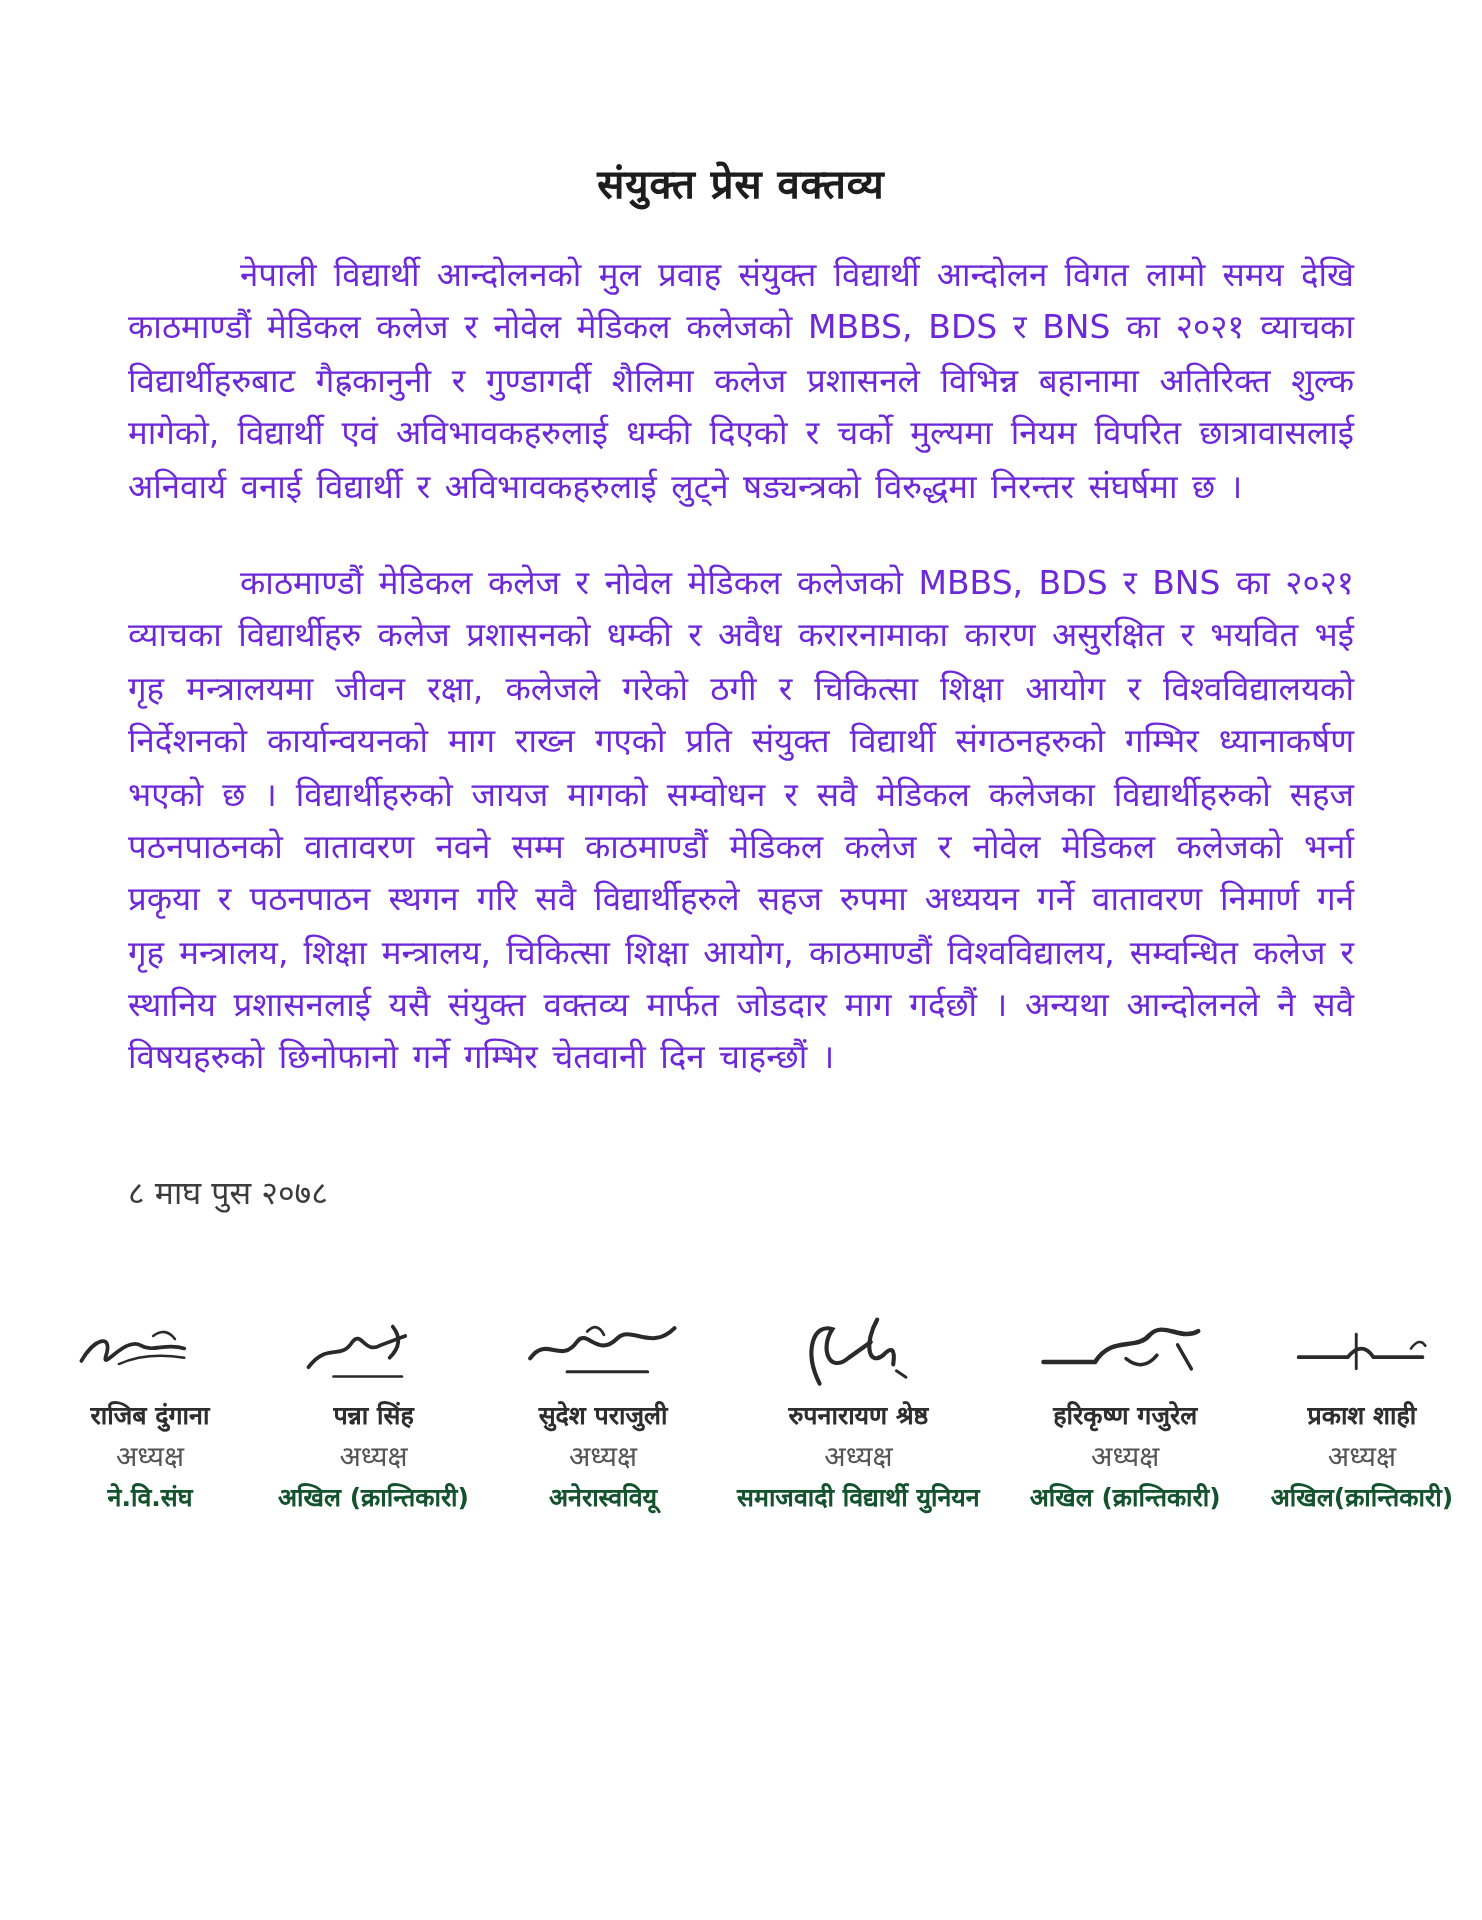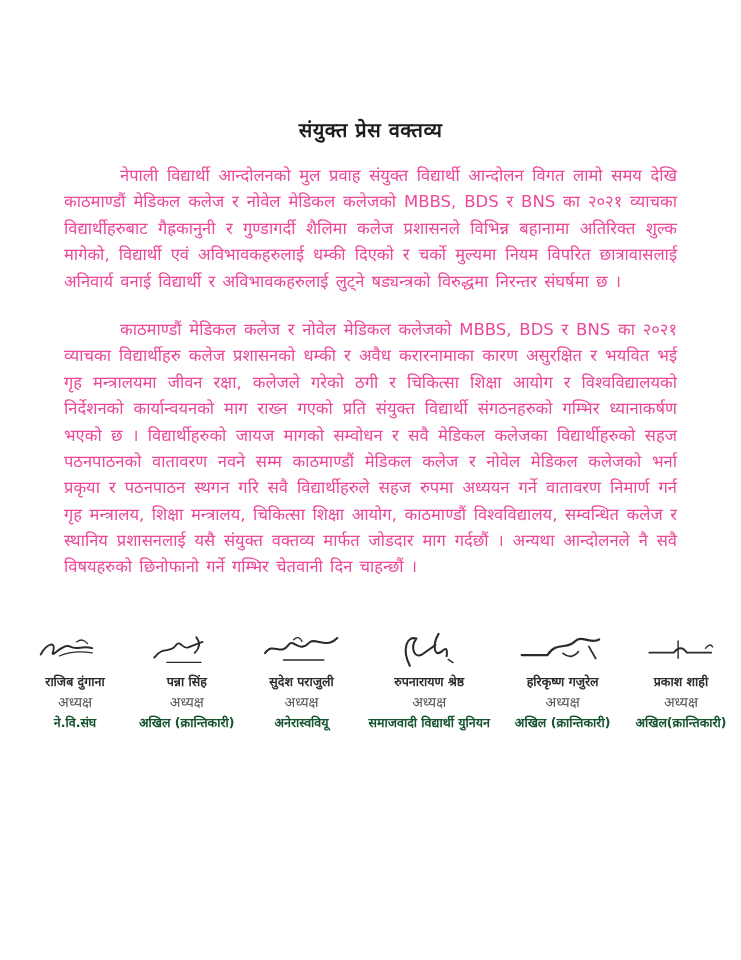--- a/index.html
+++ b/index.html
@@ -10,36 +10,35 @@
     font-family: "DejaVu Sans", "Liberation Sans", sans-serif;
     color: #3a3a3a;
     position: relative;
     overflow: hidden;
   }
   .page {
     width: 741px;
     height: 844px;
     background: #ffffff;
     padding: 78px 64px 0 64px;
-    margin-top: 38px;
   }
   .doc-title {
     text-align: center;
     font-size: 20px;
     font-weight: bold;
     color: #1d1d1d;
     margin-bottom: 20px;
     letter-spacing: 0.5px;
   }
   .doc-paragraph {
     font-size: 16.5px;
     line-height: 1.6;
     text-align: justify;
     text-indent: 56px;
-    color: #ec4899;
+    color: #6d28d9;
     margin-bottom: 22px;
     word-spacing: 2px;
   }
   .doc-date {
     margin-top: 42px;
     font-size: 16px;
     color: #3c3c3c;
   }
   .signature-row {
     margin-top: 46px;
@@ -87,20 +86,21 @@
 <body>
 
 <div class="page">
 
   <h1 class="doc-title">संयुक्त प्रेस वक्तव्य</h1>
 
   <p class="doc-paragraph">नेपाली विद्यार्थी आन्दोलनको मुल प्रवाह संयुक्त विद्यार्थी आन्दोलन विगत लामो समय देखि काठमाण्डौं मेडिकल कलेज र नोवेल मेडिकल कलेजको MBBS, BDS र BNS का २०२१ व्याचका विद्यार्थीहरुबाट गैह्रकानुनी र गुण्डागर्दी शैलिमा कलेज प्रशासनले विभिन्न बहानामा अतिरिक्त शुल्क मागेको, विद्यार्थी एवं अविभावकहरुलाई धम्की दिएको र चर्को मुल्यमा नियम विपरित छात्रावासलाई अनिवार्य वनाई विद्यार्थी र अविभावकहरुलाई लुट्ने षड्यन्त्रको विरुद्धमा निरन्तर संघर्षमा छ ।</p>
 
   <p class="doc-paragraph">काठमाण्डौं मेडिकल कलेज र नोवेल मेडिकल कलेजको MBBS, BDS र BNS का २०२१ व्याचका विद्यार्थीहरु कलेज प्रशासनको धम्की र अवैध करारनामाका कारण असुरक्षित र भयवित भई गृह मन्त्रालयमा जीवन रक्षा, कलेजले गरेको ठगी र चिकित्सा शिक्षा आयोग र विश्वविद्यालयको निर्देशनको कार्यान्वयनको माग राख्न गएको प्रति संयुक्त विद्यार्थी संगठनहरुको गम्भिर ध्यानाकर्षण भएको छ । विद्यार्थीहरुको जायज मागको सम्वोधन र सवै मेडिकल कलेजका विद्यार्थीहरुको सहज पठनपाठनको वातावरण नवने सम्म काठमाण्डौं मेडिकल कलेज र नोवेल मेडिकल कलेजको भर्ना प्रकृया र पठनपाठन स्थगन गरि सवै विद्यार्थीहरुले सहज रुपमा अध्ययन गर्ने वातावरण निमार्ण गर्न गृह मन्त्रालय, शिक्षा मन्त्रालय, चिकित्सा शिक्षा आयोग, काठमाण्डौं विश्वविद्यालय, सम्वन्धित कलेज र स्थानिय प्रशासनलाई यसै संयुक्त वक्तव्य मार्फत जोडदार माग गर्दछौं । अन्यथा आन्दोलनले नै सवै विषयहरुको छिनोफानो गर्ने गम्भिर चेतवानी दिन चाहन्छौं ।</p>
 
+  <div class="doc-date">८ माघ पुस २०७८</div>
 
   <div class="signature-row">
 
     <div class="signatory">
       <div class="signature-scribble">
         <svg width="78" height="44" viewBox="0 0 100 50" fill="none" stroke="#2a2a2a" stroke-width="2.4" stroke-linecap="round">
           <path d="M6,32 C14,18 26,14 22,28 C18,40 34,16 44,22 C52,27 60,20 72,24"></path>
           <path d="M30,34 q18,-8 42,-4" stroke-width="1.6"></path>
           <path d="M52,16 q8,-6 14,2" stroke-width="1.6"></path>
         </svg>

